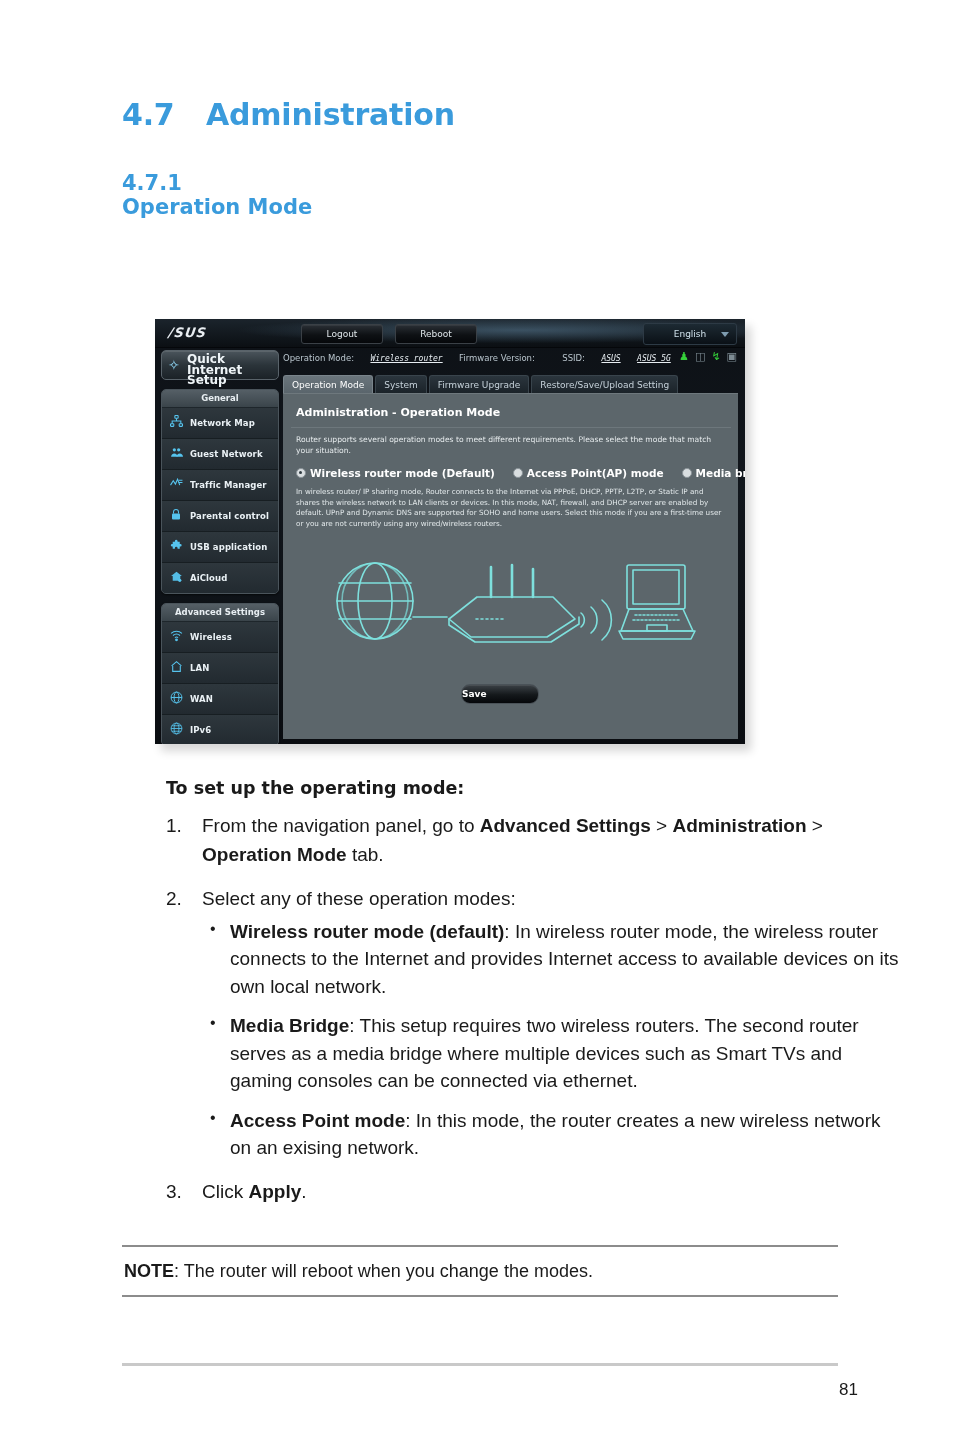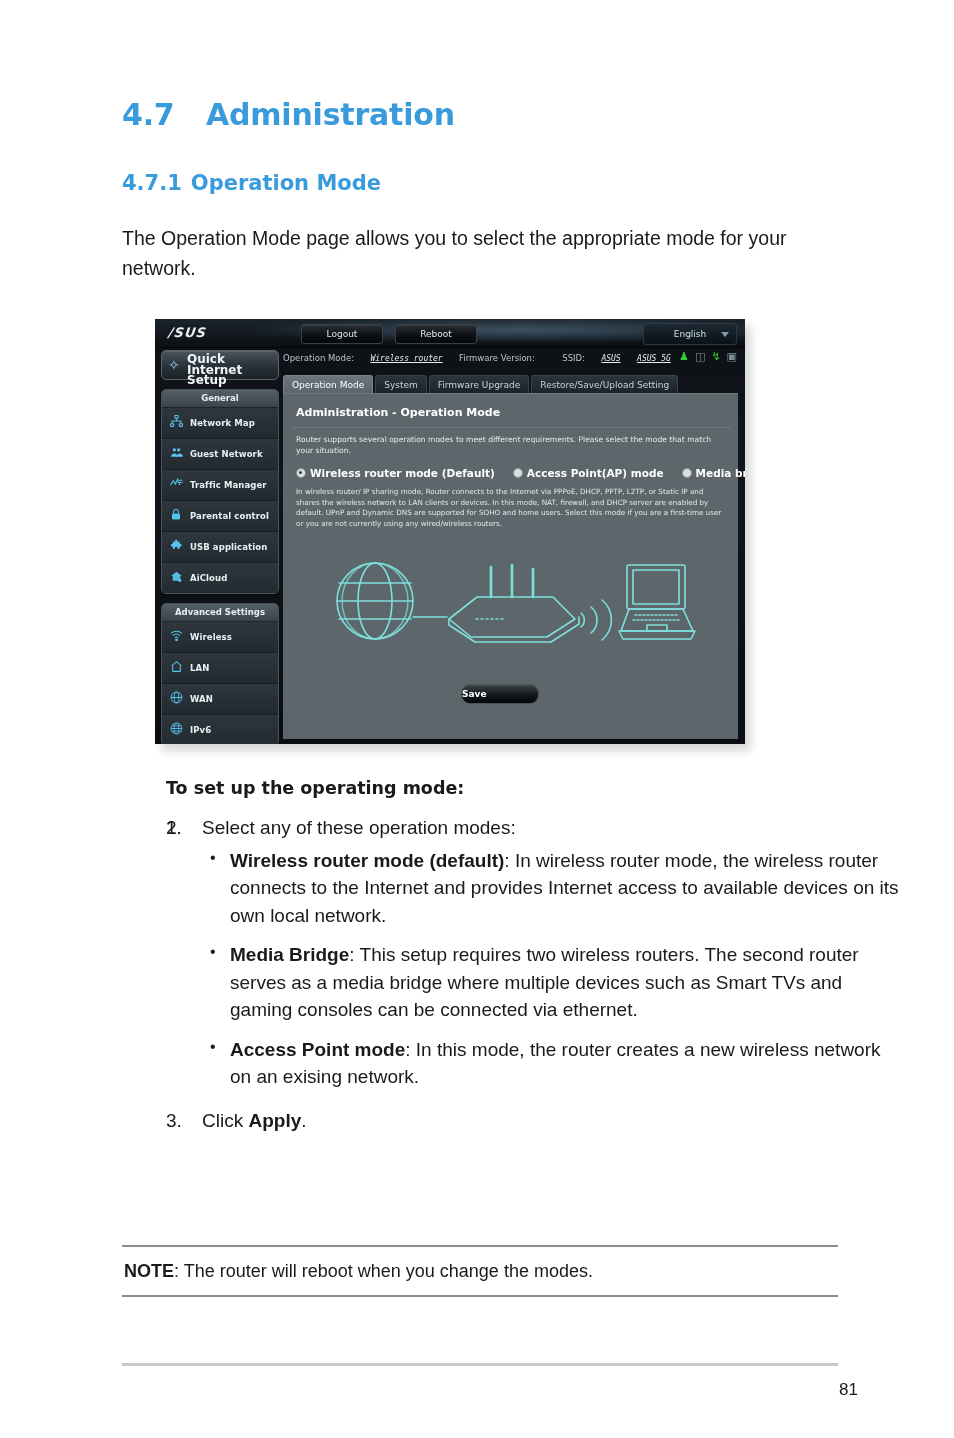--- a/index.html
+++ b/index.html
@@ -45,20 +45,21 @@
   h1.sec-title .num { width: 84px; display: inline-block; }
 
   h2.subsec-title {
     font-family: "DejaVu Sans", sans-serif;
     font-size: 21px;
     font-weight: bold;
     color: #3a9bdc;
     margin: 40px 0 0 0;
     line-height: 1.15;
     display: flex;
+    flex-direction: column;
   }
   h2.subsec-title .num { margin-right: 9px; }
 
   p.intro {
     font-family: "Liberation Sans", sans-serif;
     font-size: 19.5px;
     line-height: 1.55;
     margin: 28px 0 0 0;
     color: #1a1a1a;
     max-width: 690px;
@@ -278,21 +279,20 @@
 
   <div class="content">
     <h1 class="sec-title">
       <span class="num">4.7</span>
       <span>Administration</span>
     </h1>
     <h2 class="subsec-title">
       <span class="num">4.7.1</span>
       <span>Operation Mode</span>
     </h2>
-    <p class="intro">The Operation Mode page allows you to select the appropriate mode for your network.</p>
   </div>
 
   <div class="shot-wrap">
     <div class="shot">
 
       <div class="shot-top"></div>
       <div class="asus-logo">/SUS</div>
 
       <div class="topbtn logout">Logout</div>
       <div class="topbtn reboot">Reboot</div>
@@ -517,21 +517,21 @@
 
         <div class="savebtn">Save</div>
       </div>
 
     </div>
   </div>
 
   <div class="below">
     <div class="howto">To set up the operating mode:</div>
     <ol class="steps" id="steps-list">
-        <li><span class="n">1.</span></li>
+        <li><span class="n">1.</span><span><span>From the navigation panel, go to </span><b>Advanced Settings</b><span> &gt; </span><b>Administration</b><span> &gt; </span><b>Operation Mode</b><span> tab.</span></span></li>
         <li><span class="n">2.</span><span><span>Select any of these operation modes:</span></span><ul class="bullets">
             <li><span class="bt">•</span><span><b>Wireless router mode (default)</b><span>: In wireless router mode, the wireless router connects to the Internet and provides Internet access to available devices on its own local network.</span></span></li>
             <li><span class="bt">•</span><span><b>Media Bridge</b><span>: This setup requires two wireless routers. The second router serves as a media bridge where multiple devices such as Smart TVs and gaming consoles can be connected via ethernet.</span></span></li>
             <li><span class="bt">•</span><span><b>Access Point mode</b><span>: In this mode, the router creates a new wireless network on an exising network.</span></span></li>
           </ul></li>
         <li><span class="n">3.</span><span><span>Click </span><b>Apply</b><span>.</span></span></li>
       </ol>
   </div>
 
   <div class="note-block">

